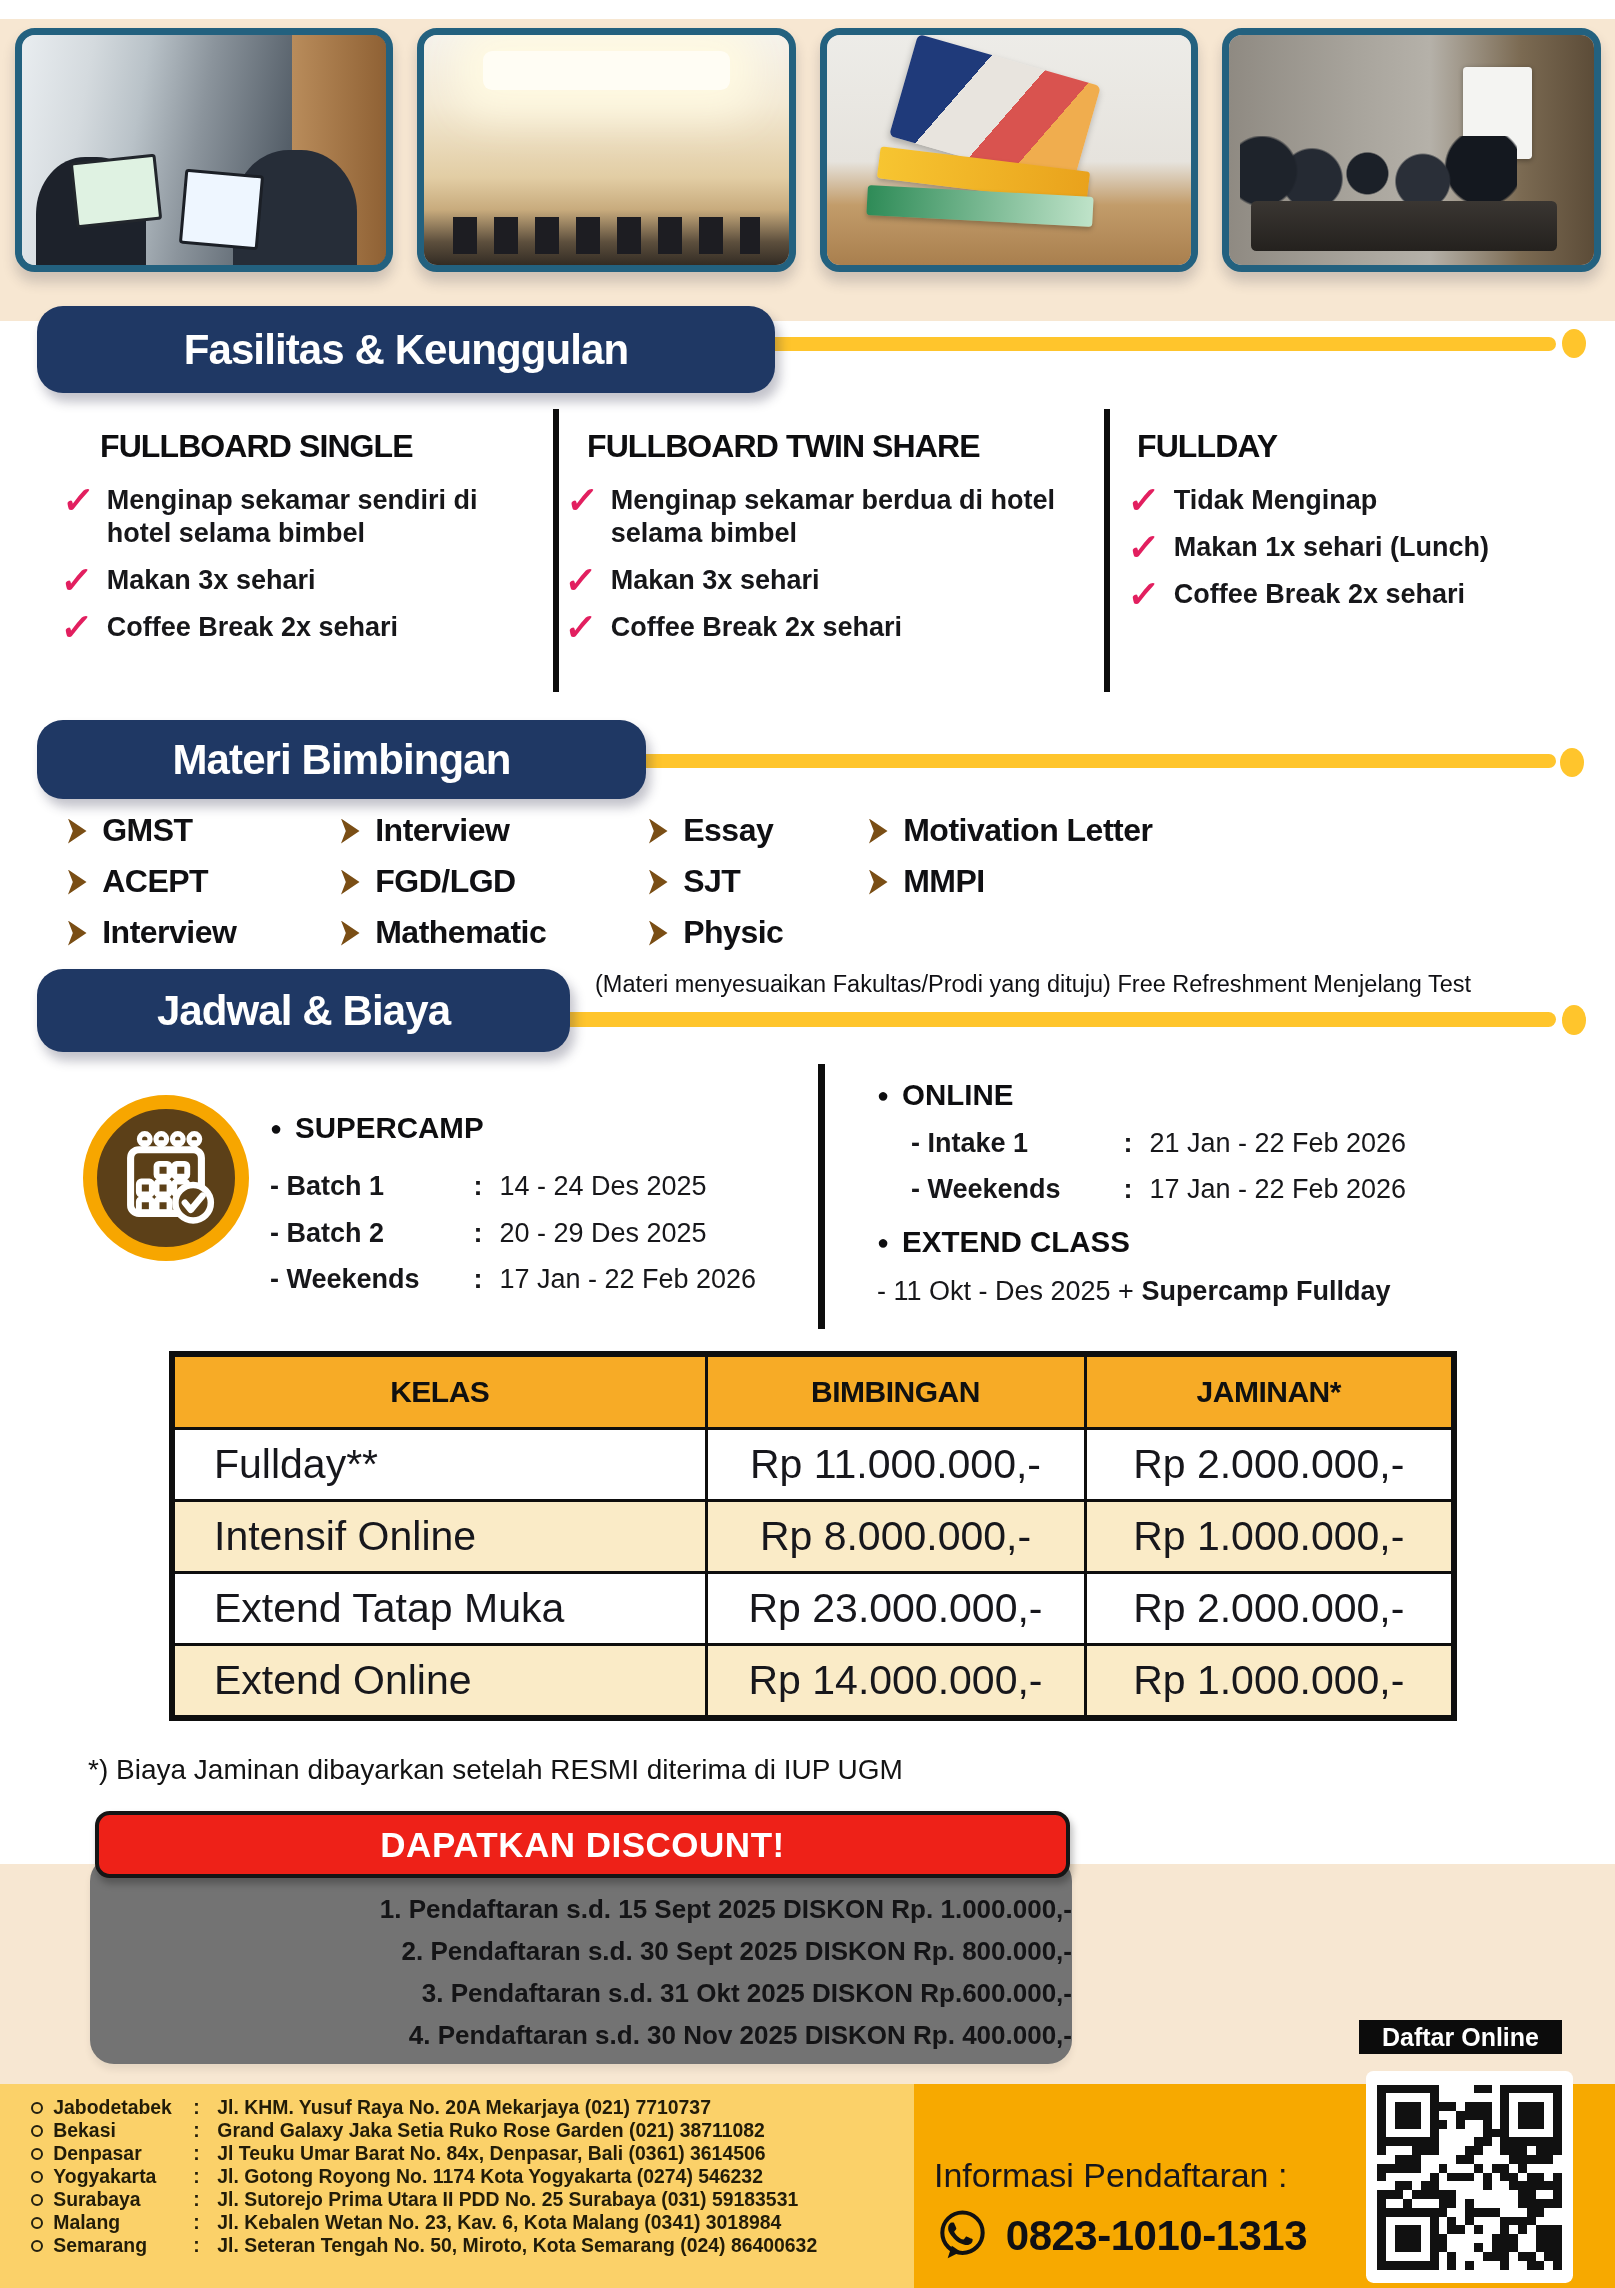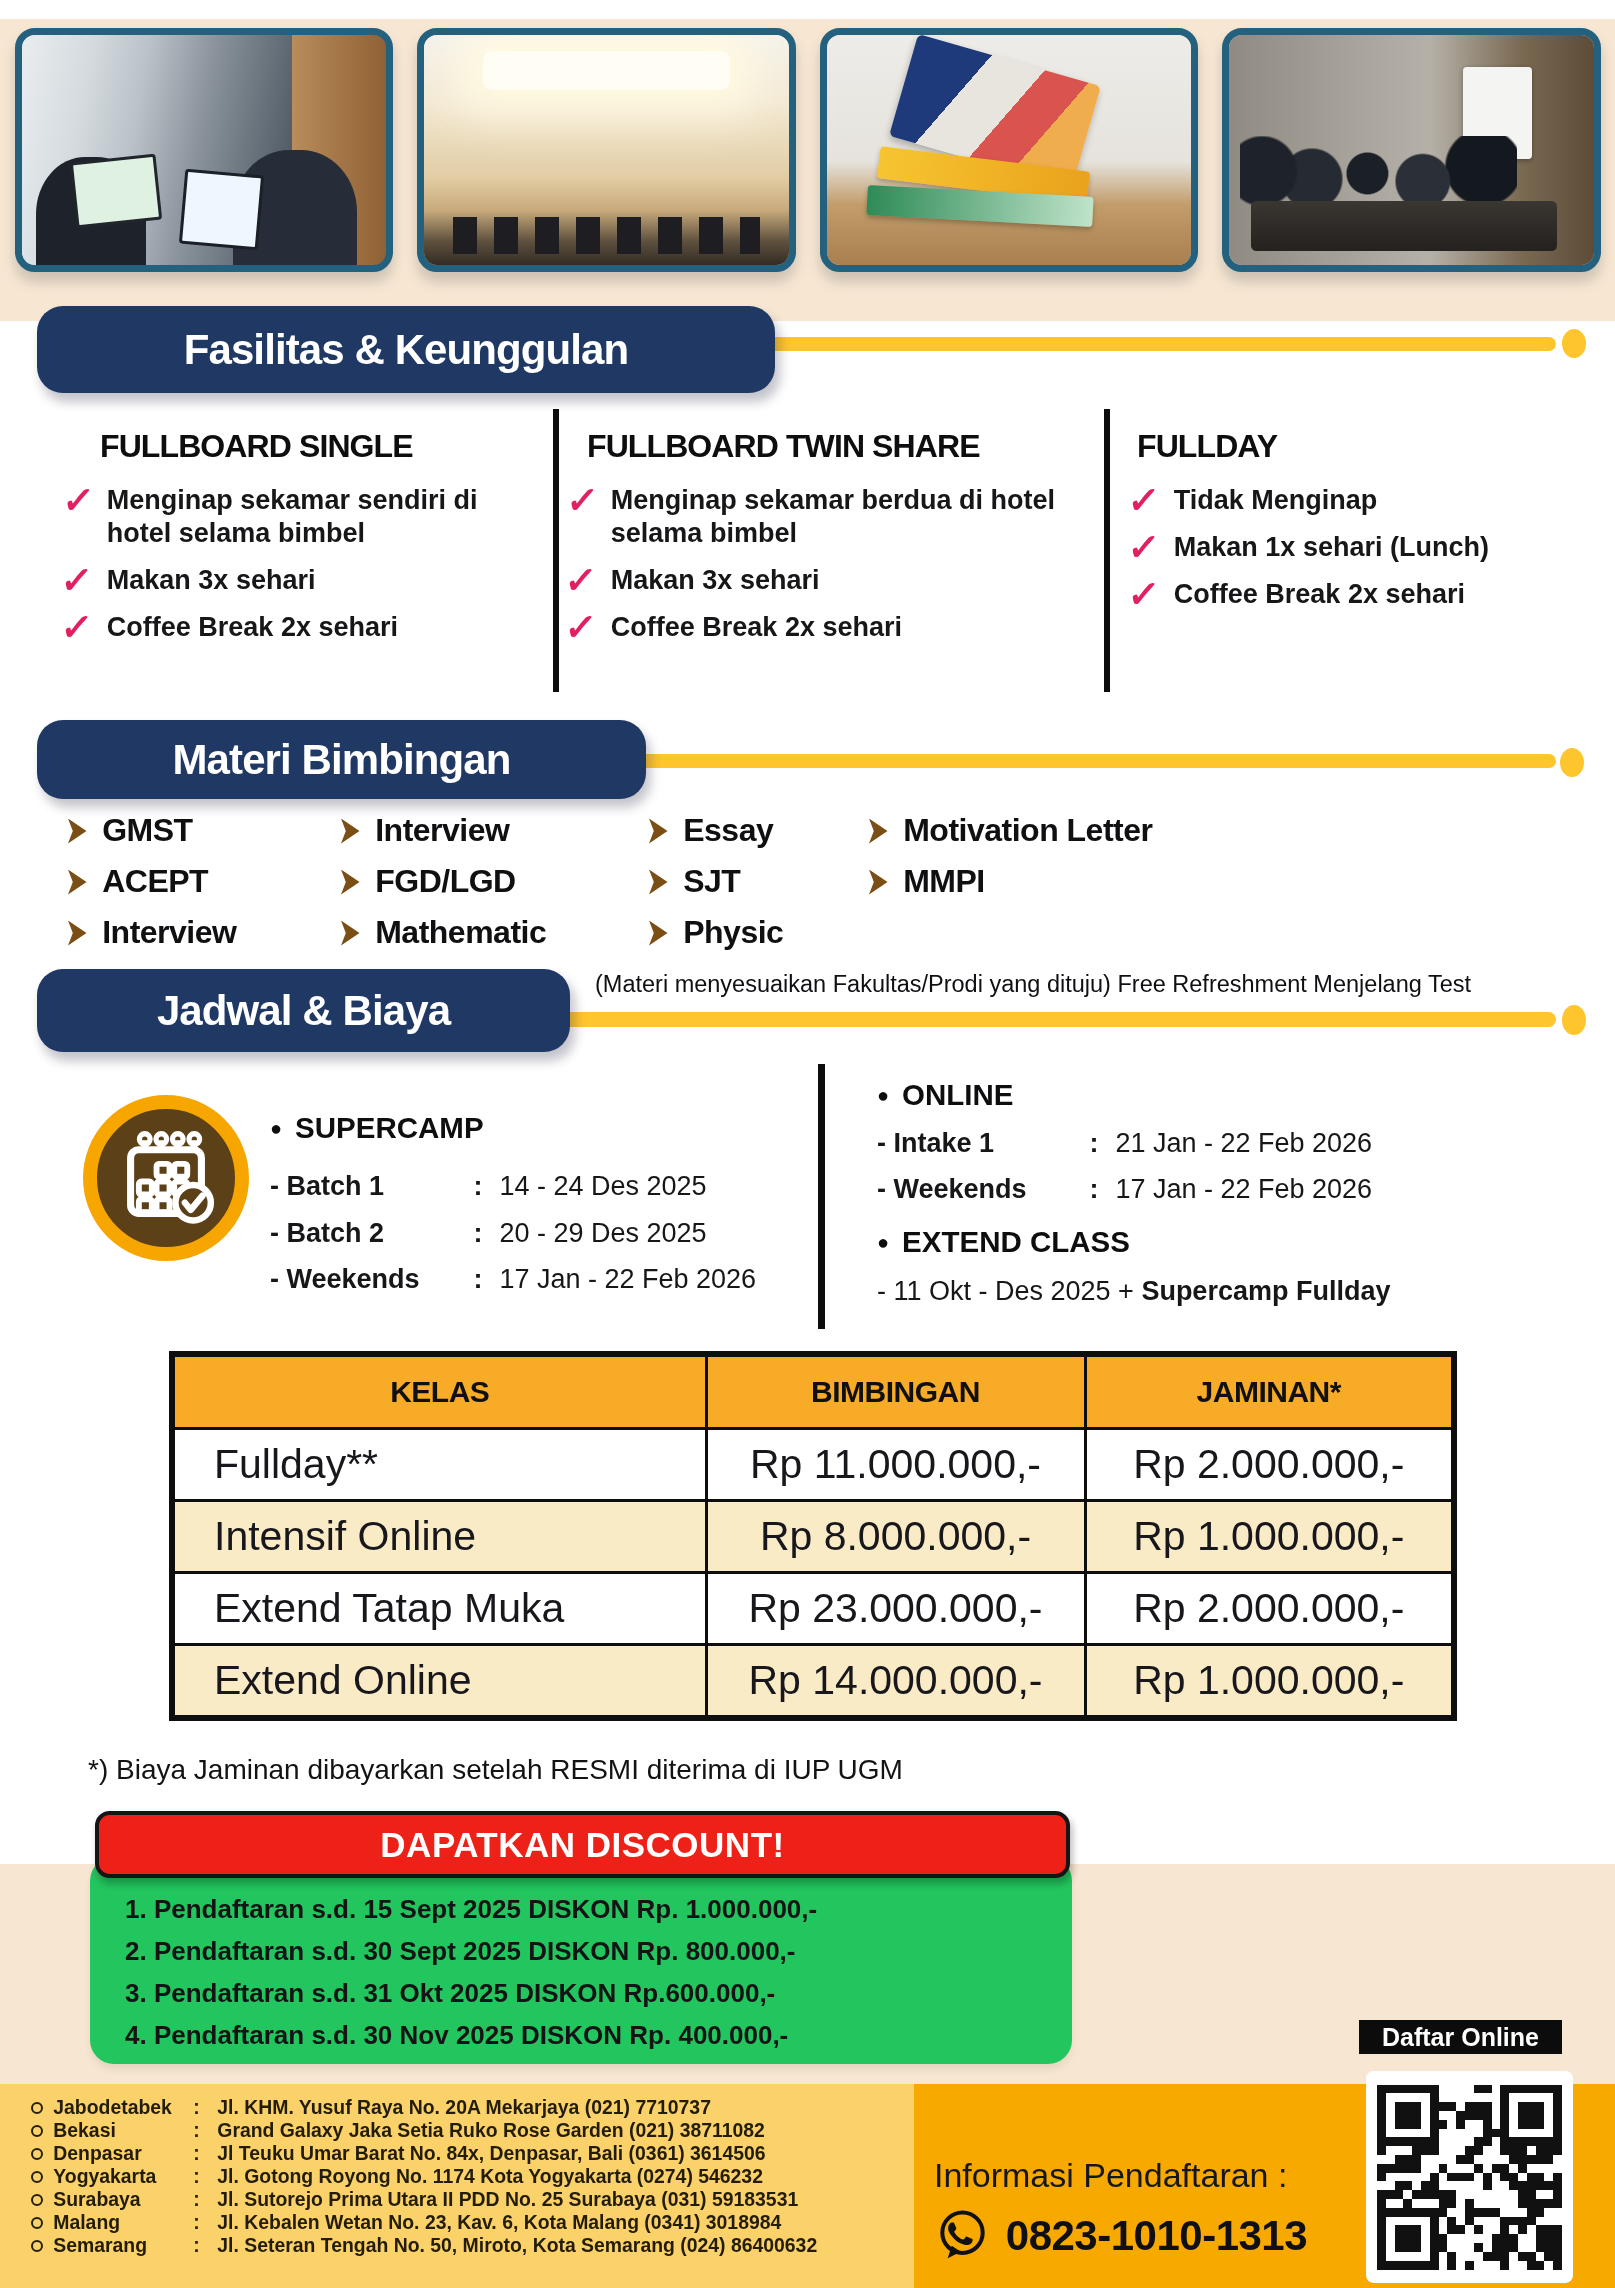--- a/index.html
+++ b/index.html
@@ -84,40 +84,40 @@
   .sched-row{display:flex;font-size:27px;color:#17171a;margin-top:15.7px;}
   .sched-row .lbl{font-weight:700;}
   .sched-row .colon{font-weight:700;width:28px;text-align:center;}
   .sched-row .colon::before{content:":";}
   .sched-row .val{font-weight:500;margin-left:7.4px;}
   .supercamp{position:absolute;left:270px;top:1111px;z-index:3;}
   .supercamp .sched-rows{margin-top:26px;}
   .supercamp .lbl{width:194px;}
   .vdiv-3{left:818px;top:1064px;width:6.5px;height:265px;}
   .rightsched{position:absolute;left:877px;top:1078px;z-index:3;}
-  .rightsched .lbl{width:203px;}
+  .rightsched .lbl{width:203px;margin-left:34px;}
   .rightsched .sched-head.second{margin-top:20px;}
   .extend-row{font-size:27px;margin-top:16.6px;color:#17171a;font-weight:500;}
   .extend-row b{font-weight:800;}
 
   
   .price-table{position:absolute;left:169px;top:1351px;width:1283px;border-collapse:collapse;z-index:3;
                border:6.5px solid #0e0e0e;table-layout:fixed;}
   .price-table th{background:#F7AB26;height:68px;font-size:30px;font-weight:800;letter-spacing:-0.5px;
                   color:#101010;border:3.7px solid #0e0e0e;}
   .price-table td{height:67px;font-size:41px;font-weight:400;color:#17171c;border:3.7px solid #0e0e0e;
                   text-align:center;background:#fff;}
   .price-table td.kelas{text-align:left;padding-left:39px;}
   .price-table tr.alt td{background:#FAEBC7;}
 
   .footnote{position:absolute;left:88px;top:1754px;font-size:28px;font-weight:500;color:#131313;z-index:3;}
 
   
-  .peach-panel{position:absolute;left:90px;top:1857px;width:982px;height:207px;background:#22c55e;
-               border-radius:24px;z-index:3;padding:31px 0 0 35px;box-sizing:border-box;box-shadow:0 5.5px 7.4px rgba(0,0,0,.07);}
+  .peach-panel{position:absolute;left:90px;top:1857px;width:982px;height:207px;background:#737373;
+               border-radius:24px;z-index:3;padding:31px 0 0 35px;box-sizing:border-box;box-shadow:0 5.5px 7.4px rgba(0,0,0,.07);text-align:right;}
   .disc-item{font-size:26px;line-height:42px;color:#141416;font-weight:600;}
   .disc-item b{font-weight:800;}
   .red-banner{position:absolute;left:95px;top:1811px;width:967px;height:59px;background:#EE2118;
               border:4.6px solid #151515;border-radius:14.8px;z-index:4;display:flex;align-items:center;justify-content:center;
               color:#fff;font-size:35px;font-weight:800;letter-spacing:0.5px;box-shadow:2.8px 5.5px 7.4px rgba(0,0,0,.25);}
 
   
   .footer-left{position:absolute;left:0;top:2084px;width:914px;height:205px;background:#FBD169;z-index:2;}
   .footer-right{position:absolute;left:914px;top:2084px;width:701px;height:205px;background:#F7A900;z-index:2;}
   .addr-list{position:absolute;left:31px;top:2096px;width:872px;z-index:3;}

